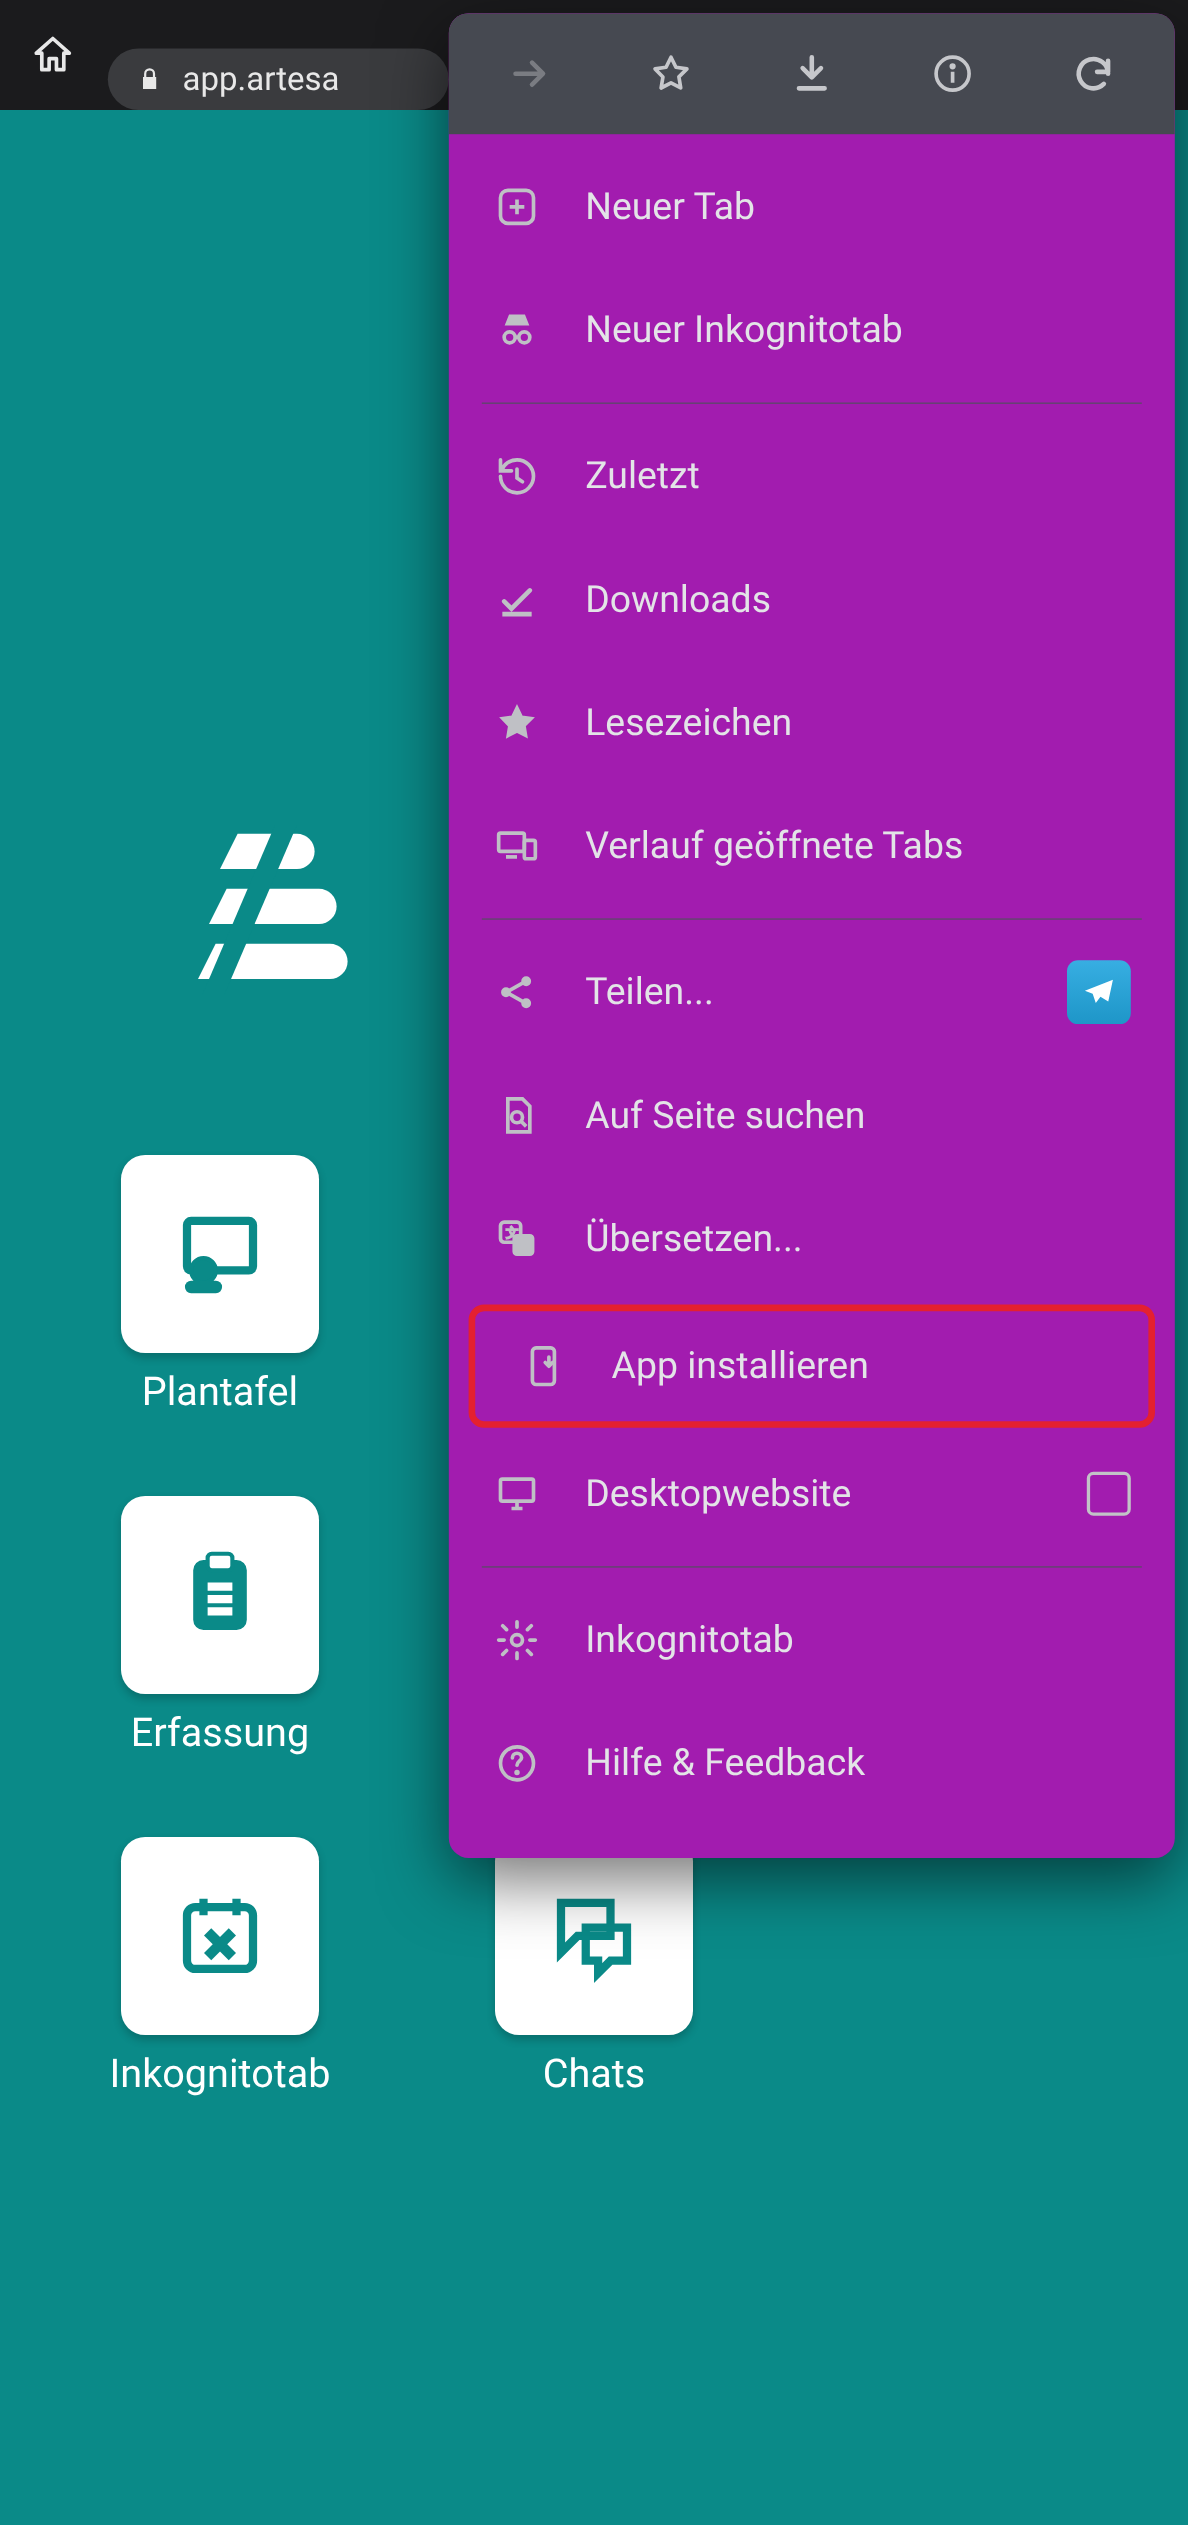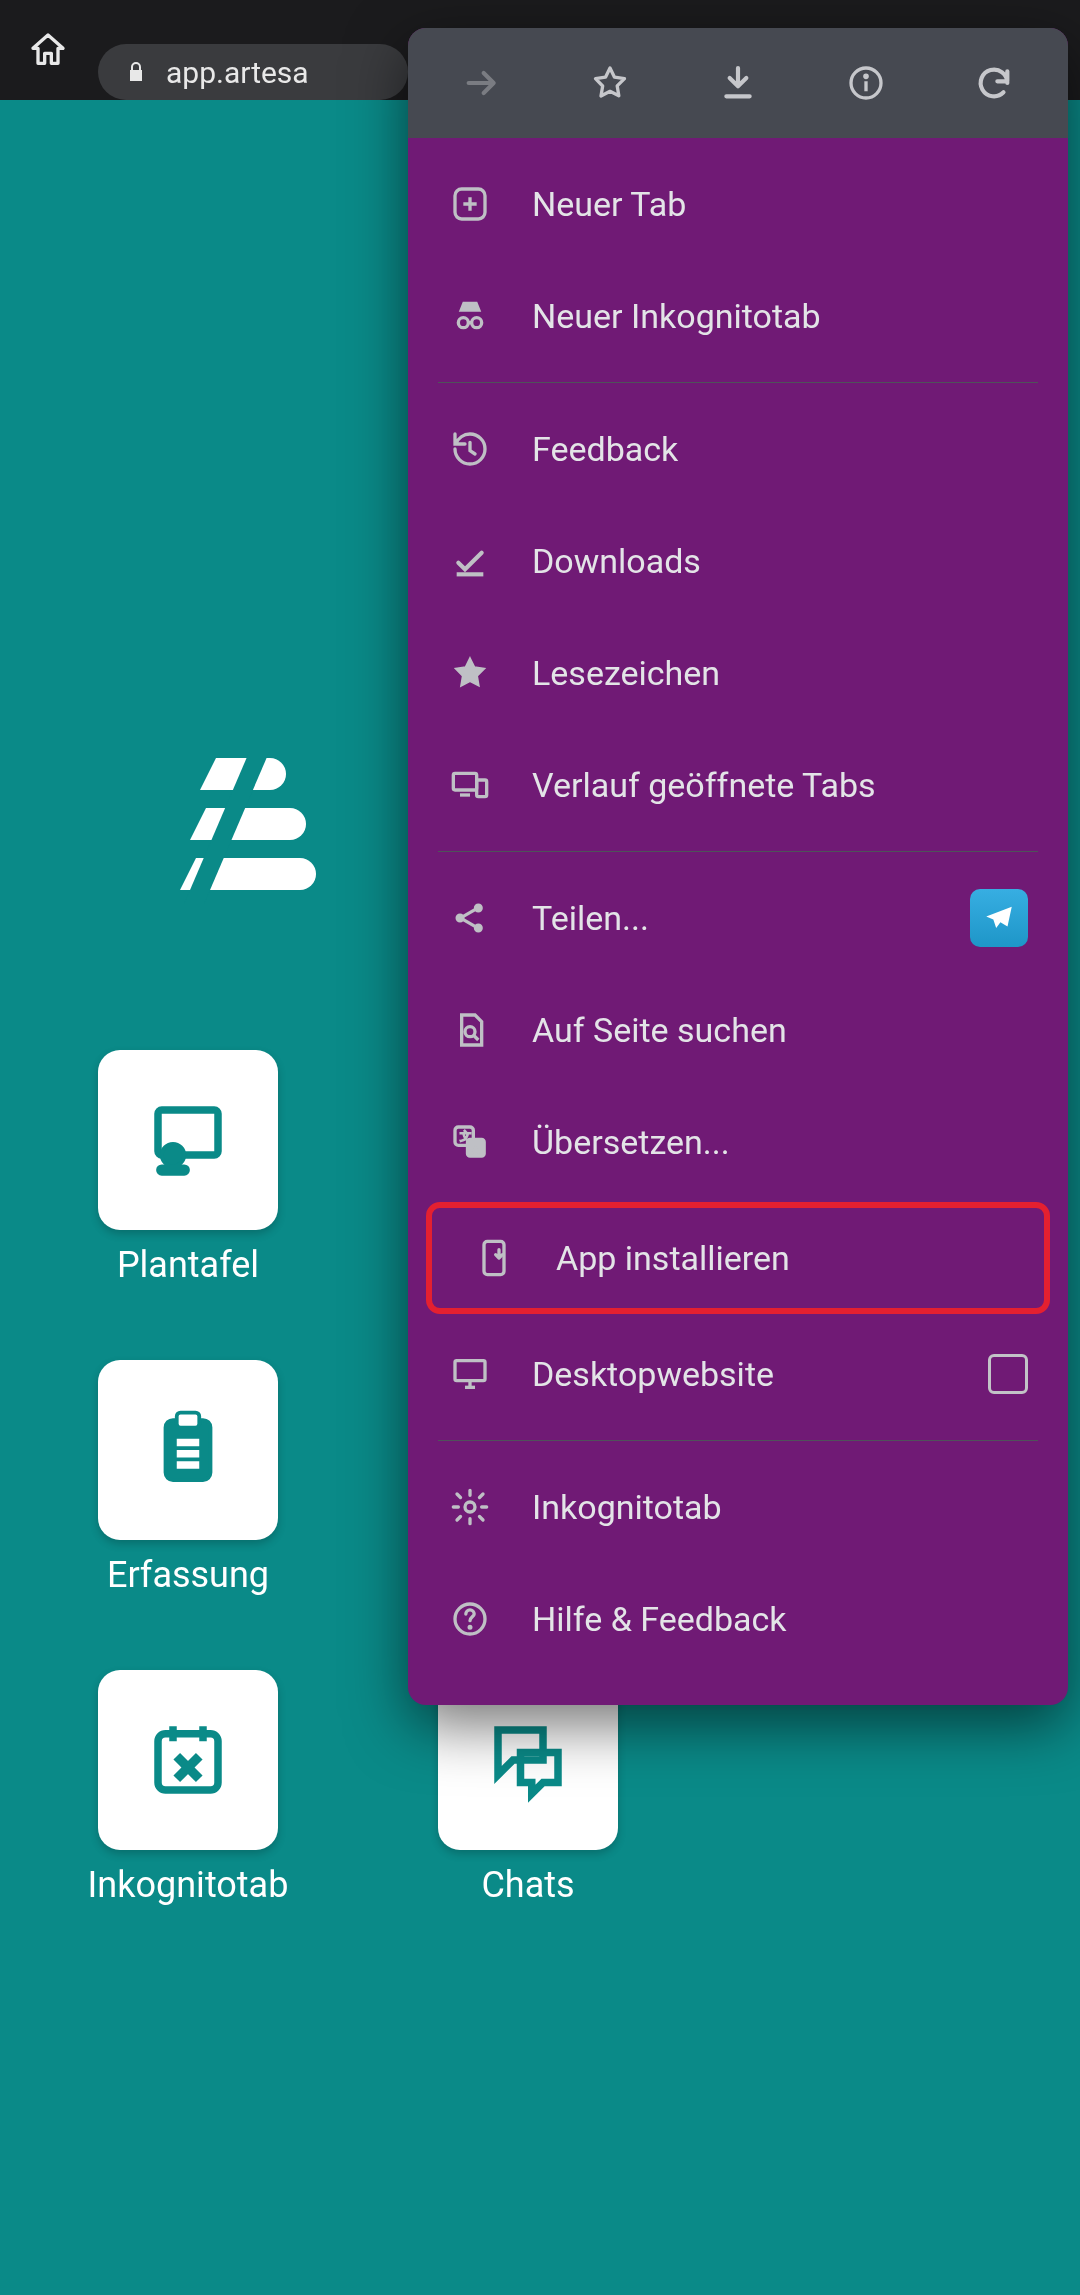--- a/index.html
+++ b/index.html
@@ -40,43 +40,43 @@
     background: #0a8a88;
   }
   .app-logo {
     position: absolute;
     left: 130px; top: 640px;
     width: 220px; height: 180px;
     color: #fff;
   }
   .tiles {
     position: absolute;
-    left: 28px; top: 950px;
+    left: 40px; top: 950px;
     display: grid;
     grid-template-columns: 320px 320px;
     grid-auto-rows: 280px;
     gap: 30px 20px;
   }
   .tile { display:flex; flex-direction:column; align-items:center; gap:14px; }
   .tile-box {
     width: 180px; height: 180px;
     background: #fff;
     border-radius: 22px;
     box-shadow: 0 4px 8px rgba(0,0,0,.2);
     display:flex; align-items:center; justify-content:center;
   }
   .tile-box svg { width: 90px; height: 90px; fill: #0a8a88; stroke: #0a8a88; }
   .tile-label { color: #fff; font-size: 36px; }
 
   
   .menu {
     position: absolute;
-    top: 28px; right: 12px;
+    top: 12px; right: 12px;
     width: 660px;
-    background: #701a75;
+    background: #a21caf;
     border-radius: 18px;
     box-shadow: 0 20px 60px rgba(0,0,0,.55);
     padding-bottom: 20px;
     overflow: hidden;
   }
   .menu-toprow {
     height: 110px;
     background: #464951;
     display: flex;
     align-items: center;
@@ -255,21 +255,21 @@
 
     <div class="menu-divider"></div>
 
     <div class="menu-item">
       <div class="mi-icon">
           <svg viewBox="0 0 24 24">
             <path d="M3 12a9 9 0 109-9 9 9 0 00-8.5 6M3 3v6h6" fill="none" stroke-width="2" stroke-linecap="round"></path>
             <path d="M12 8v5l3 2" fill="none" stroke-width="2" stroke-linecap="round"></path>
           </svg>
         </div>
-      <span>Feedback</span>
+      <span>Zuletzt</span>
     </div>
     <div class="menu-item">
       <div class="mi-icon">
           <svg viewBox="0 0 24 24">
             <path d="M5 13l4 4L19 7" fill="none" stroke-width="2.5" stroke-linecap="round"></path>
             <line x1="4" y1="20" x2="20" y2="20" stroke-width="2.5"></line>
           </svg>
         </div>
       <span>Downloads</span>
     </div>

